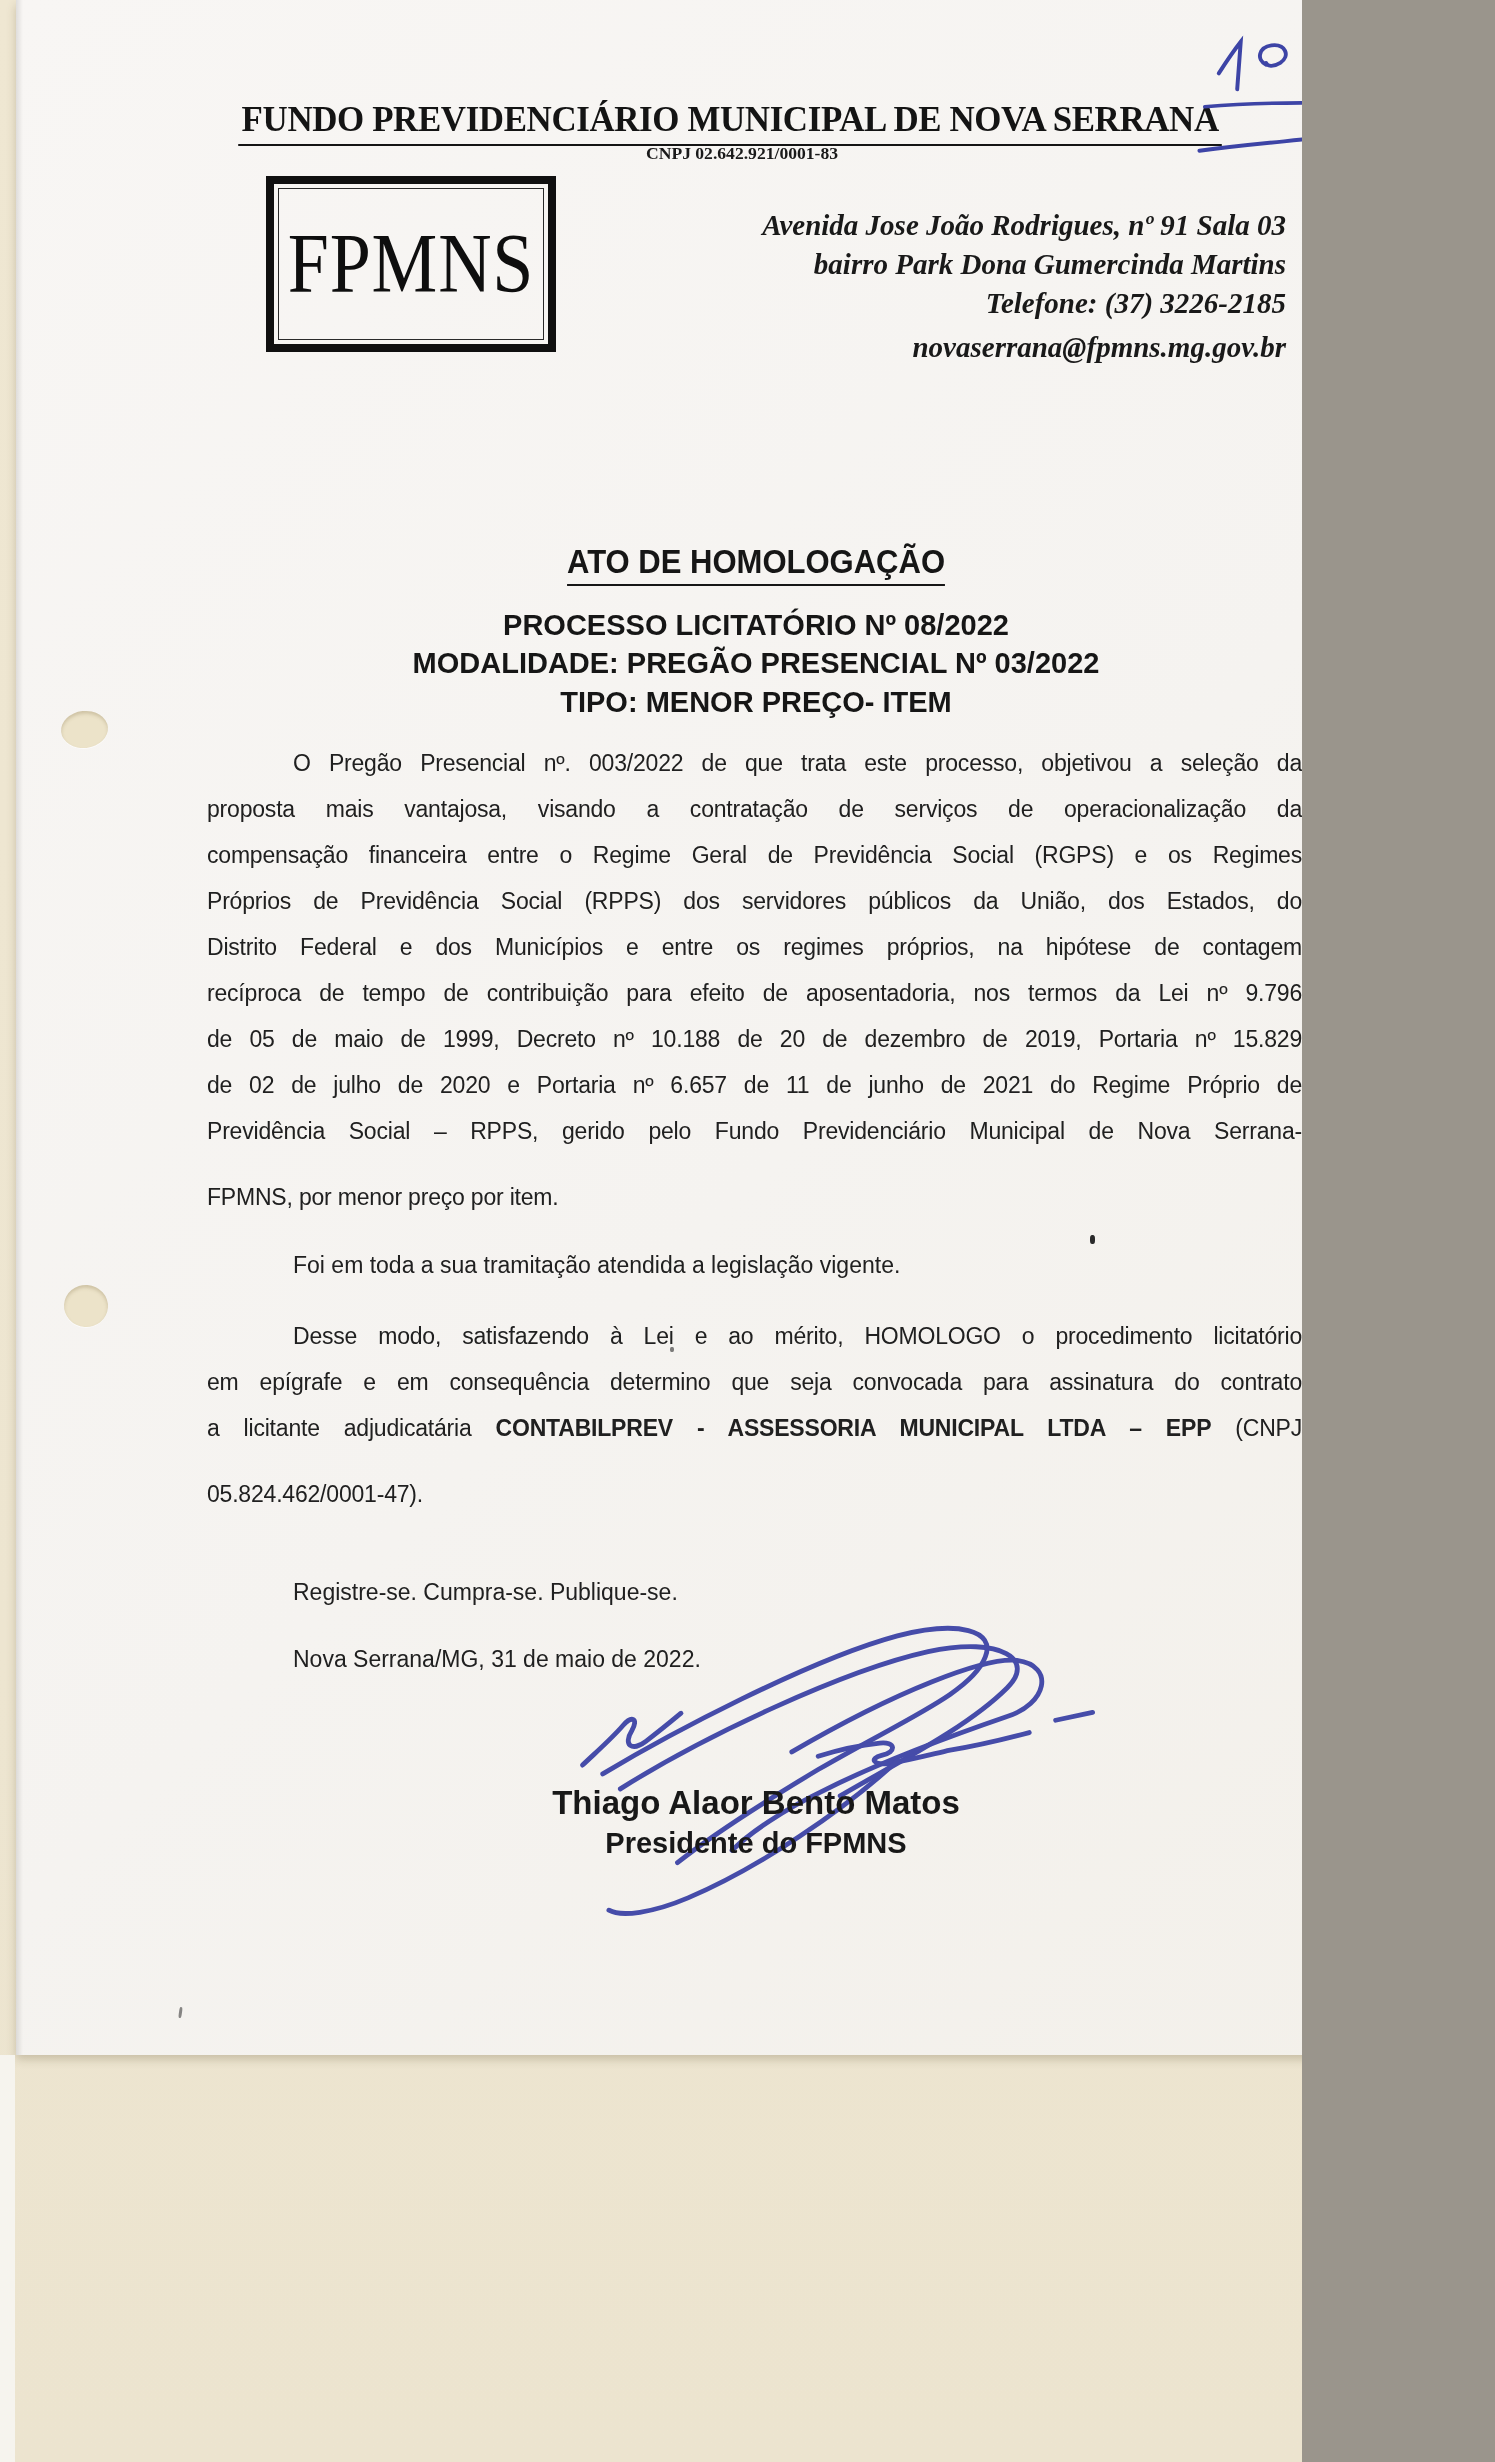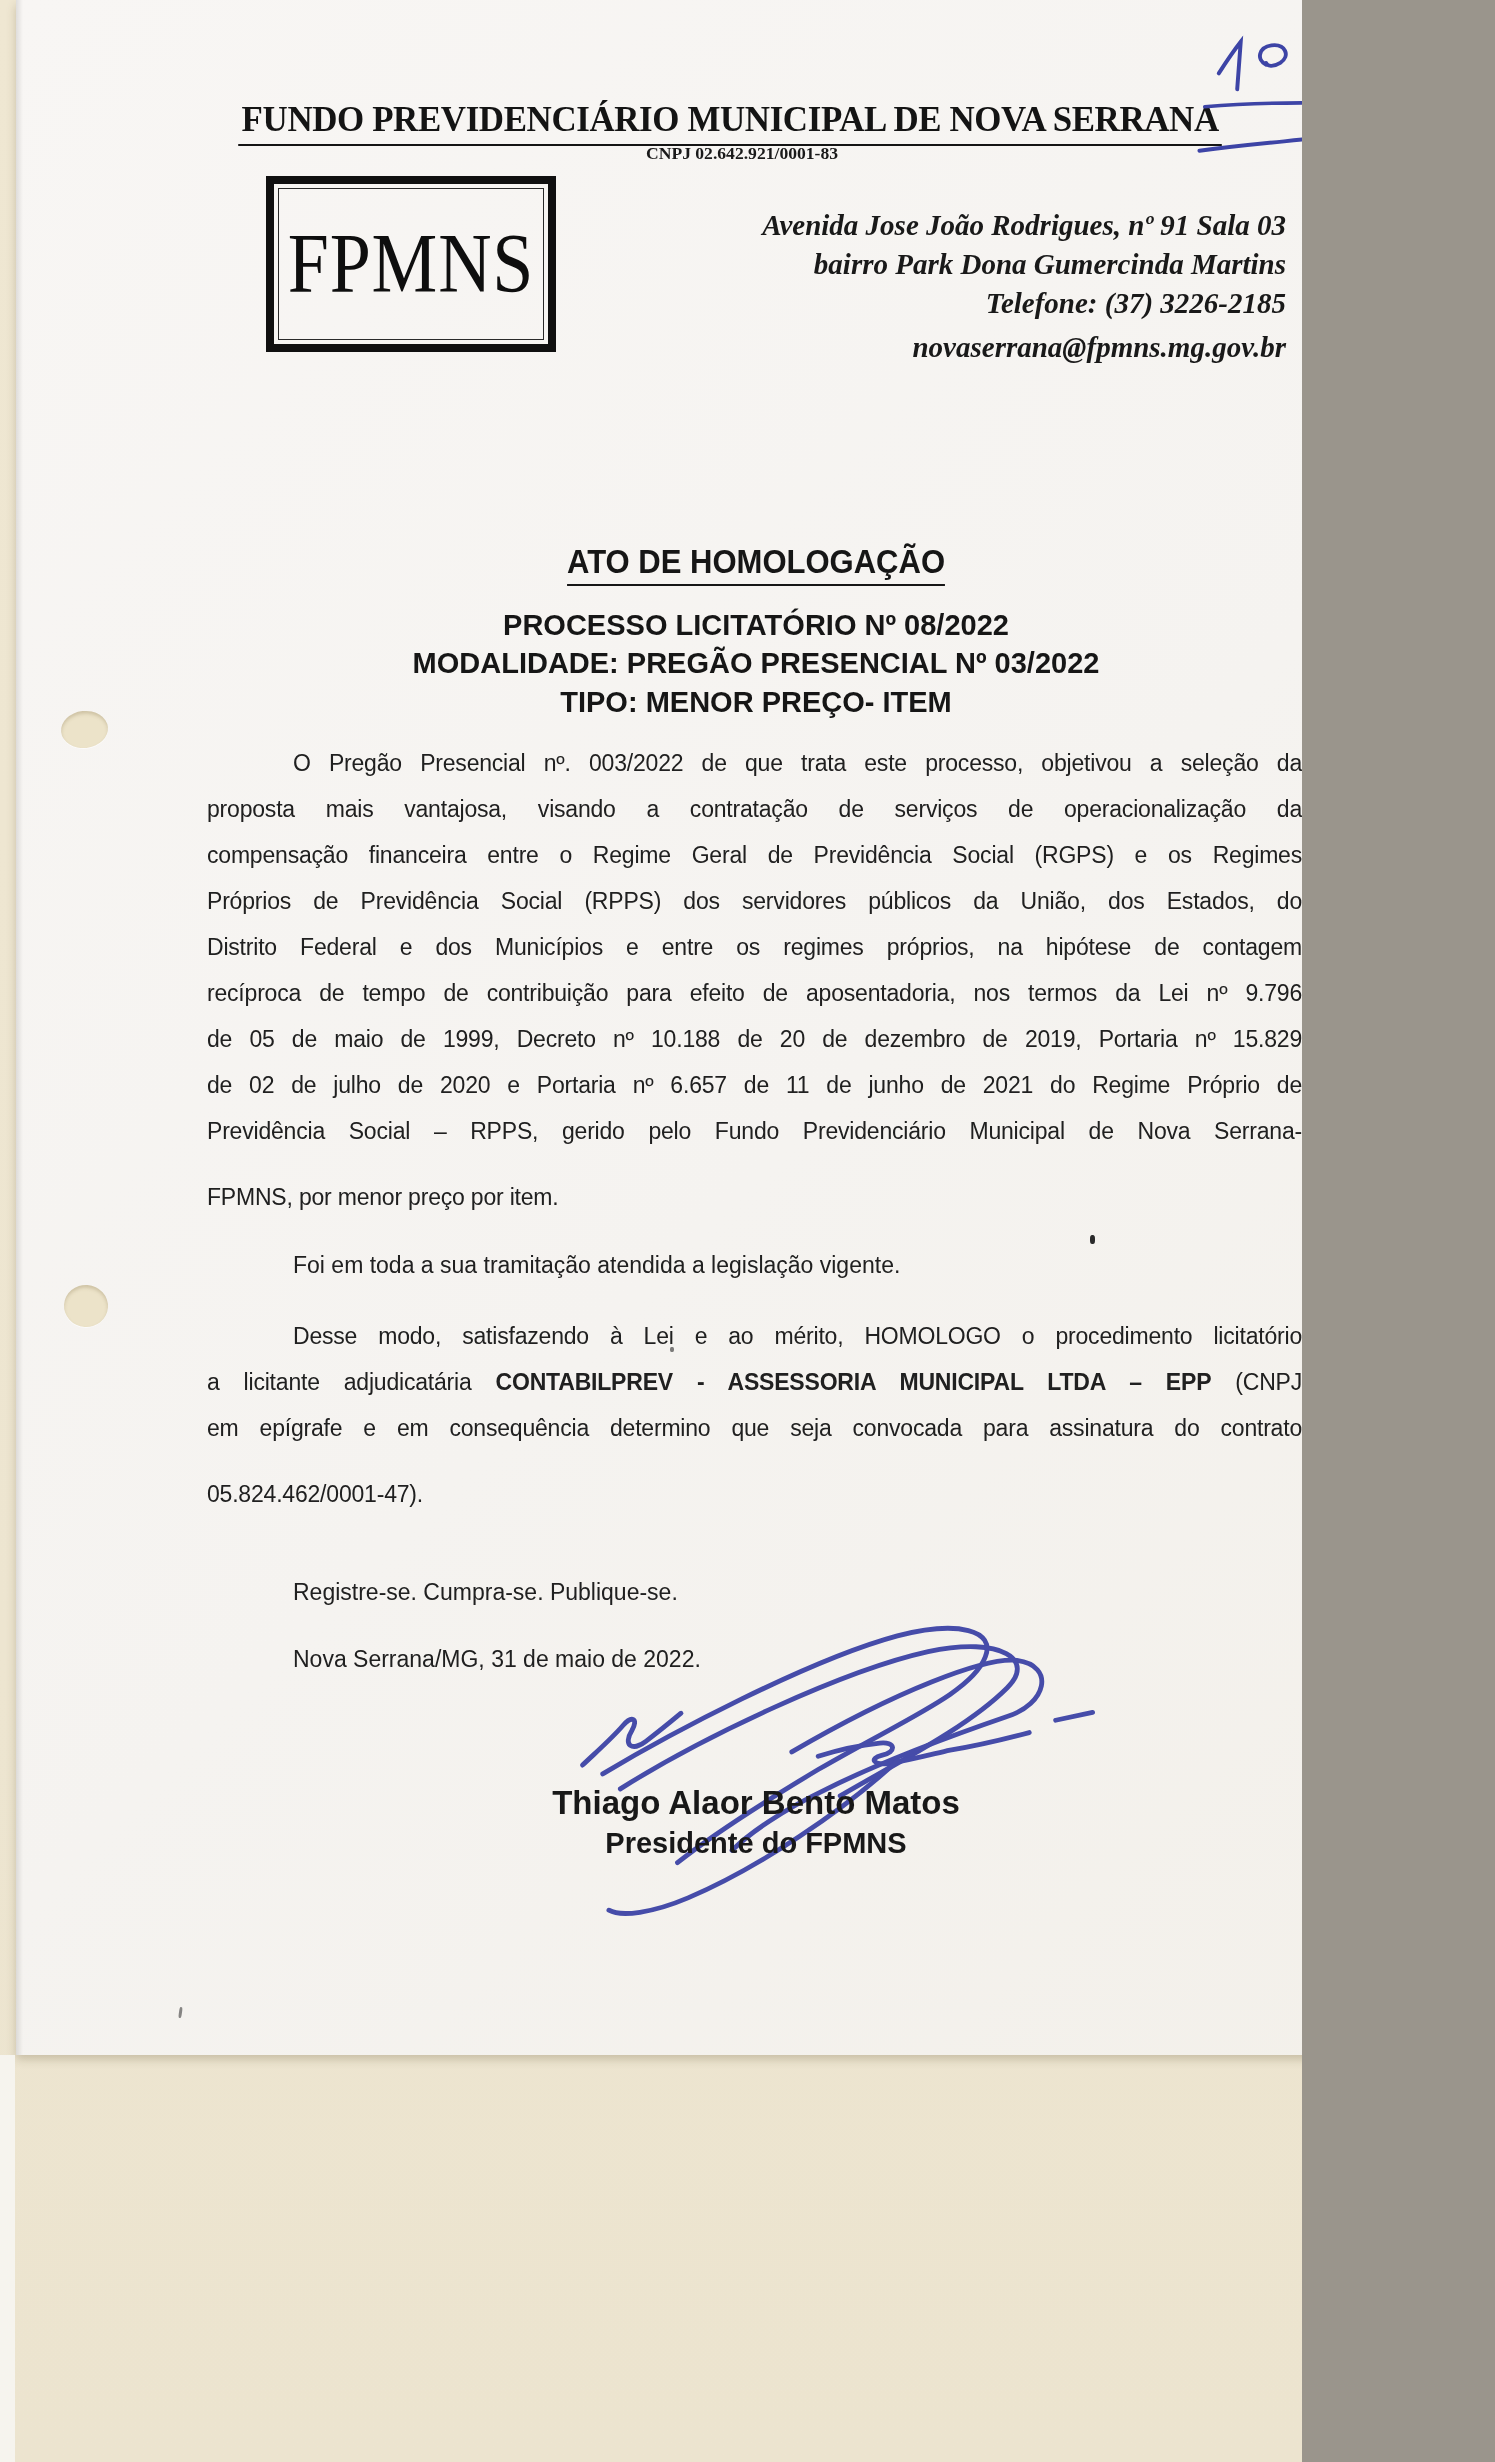--- a/index.html
+++ b/index.html
@@ -127,22 +127,22 @@
       <div class="bline">de 05 de maio de 1999, Decreto nº 10.188 de 20 de dezembro de 2019, Portaria nº 15.829</div>
       <div class="bline">de 02 de julho de 2020 e Portaria nº 6.657 de 11 de junho de 2021 do Regime Próprio de</div>
       <div class="bline">Previdência Social – RPPS, gerido pelo Fundo Previdenciário Municipal de Nova Serrana-</div>
       <div class="bline last">FPMNS, por menor preço por item.</div>
     </div>
 
   <div class="single-line" style="top:1252px;">Foi em toda a sua tramitação atendida a legislação vigente.</div>
 
   <div class="para" style="top:1319px;">
       <div class="bline indent">Desse modo, satisfazendo à Lei e ao mérito, HOMOLOGO o procedimento licitatório</div>
+      <div class="bline">em epígrafe e em consequência determino que seja convocada para assinatura do contrato</div>
       <div class="bline"><span>a licitante adjudicatária </span><b>CONTABILPREV - ASSESSORIA MUNICIPAL LTDA – EPP</b><span> (CNPJ</span></div>
-      <div class="bline">em epígrafe e em consequência determino que seja convocada para assinatura do contrato</div>
       <div class="bline last">05.824.462/0001-47).</div>
     </div>
 
   <div class="single-line" style="top:1579px;">Registre-se. Cumpra-se. Publique-se.</div>
 
   <div class="single-line" style="top:1646px;">Nova Serrana/MG, 31 de maio de 2022.</div>
 
   <svg class="signature-svg" viewBox="0 0 680 340">
     <g fill="none" stroke="#3d44a6" stroke-width="5.5" stroke-linecap="round" opacity=".95">
       <path d="M 62,165 C 80,148 95,135 108,120 C 118,108 126,112 118,126 C 108,142 118,150 134,138 C 150,126 162,116 174,106"></path>

